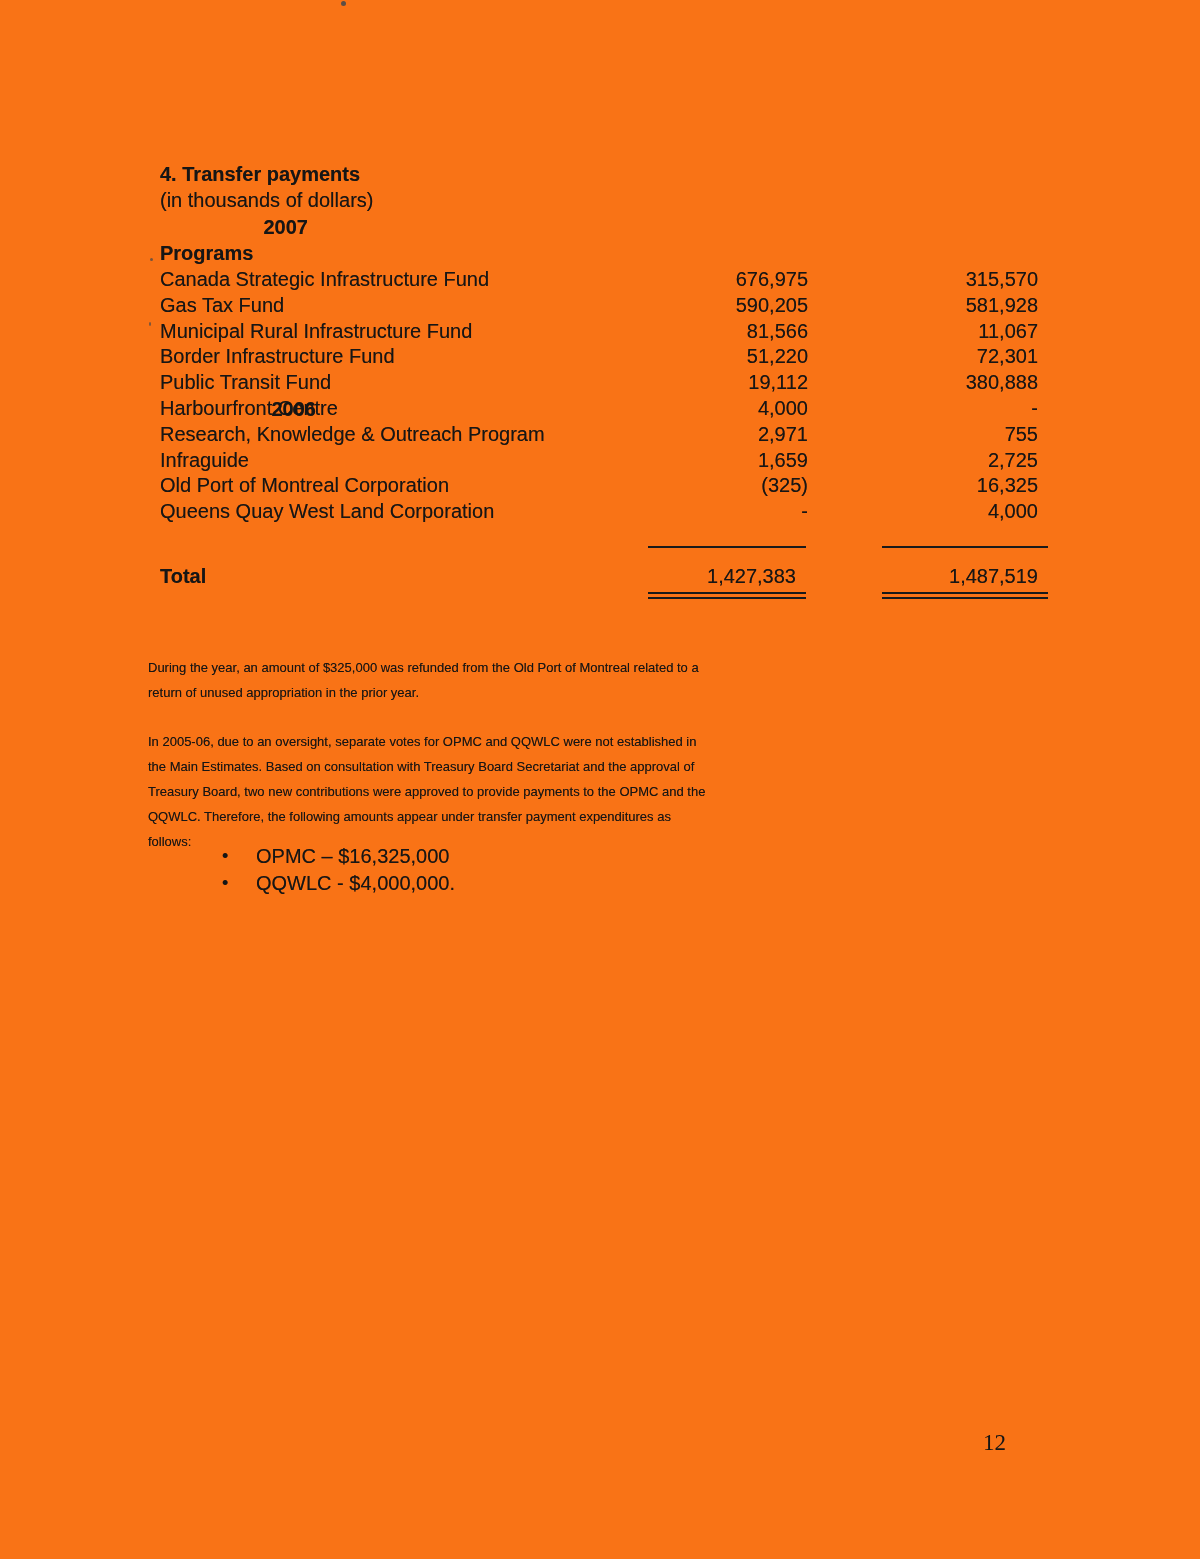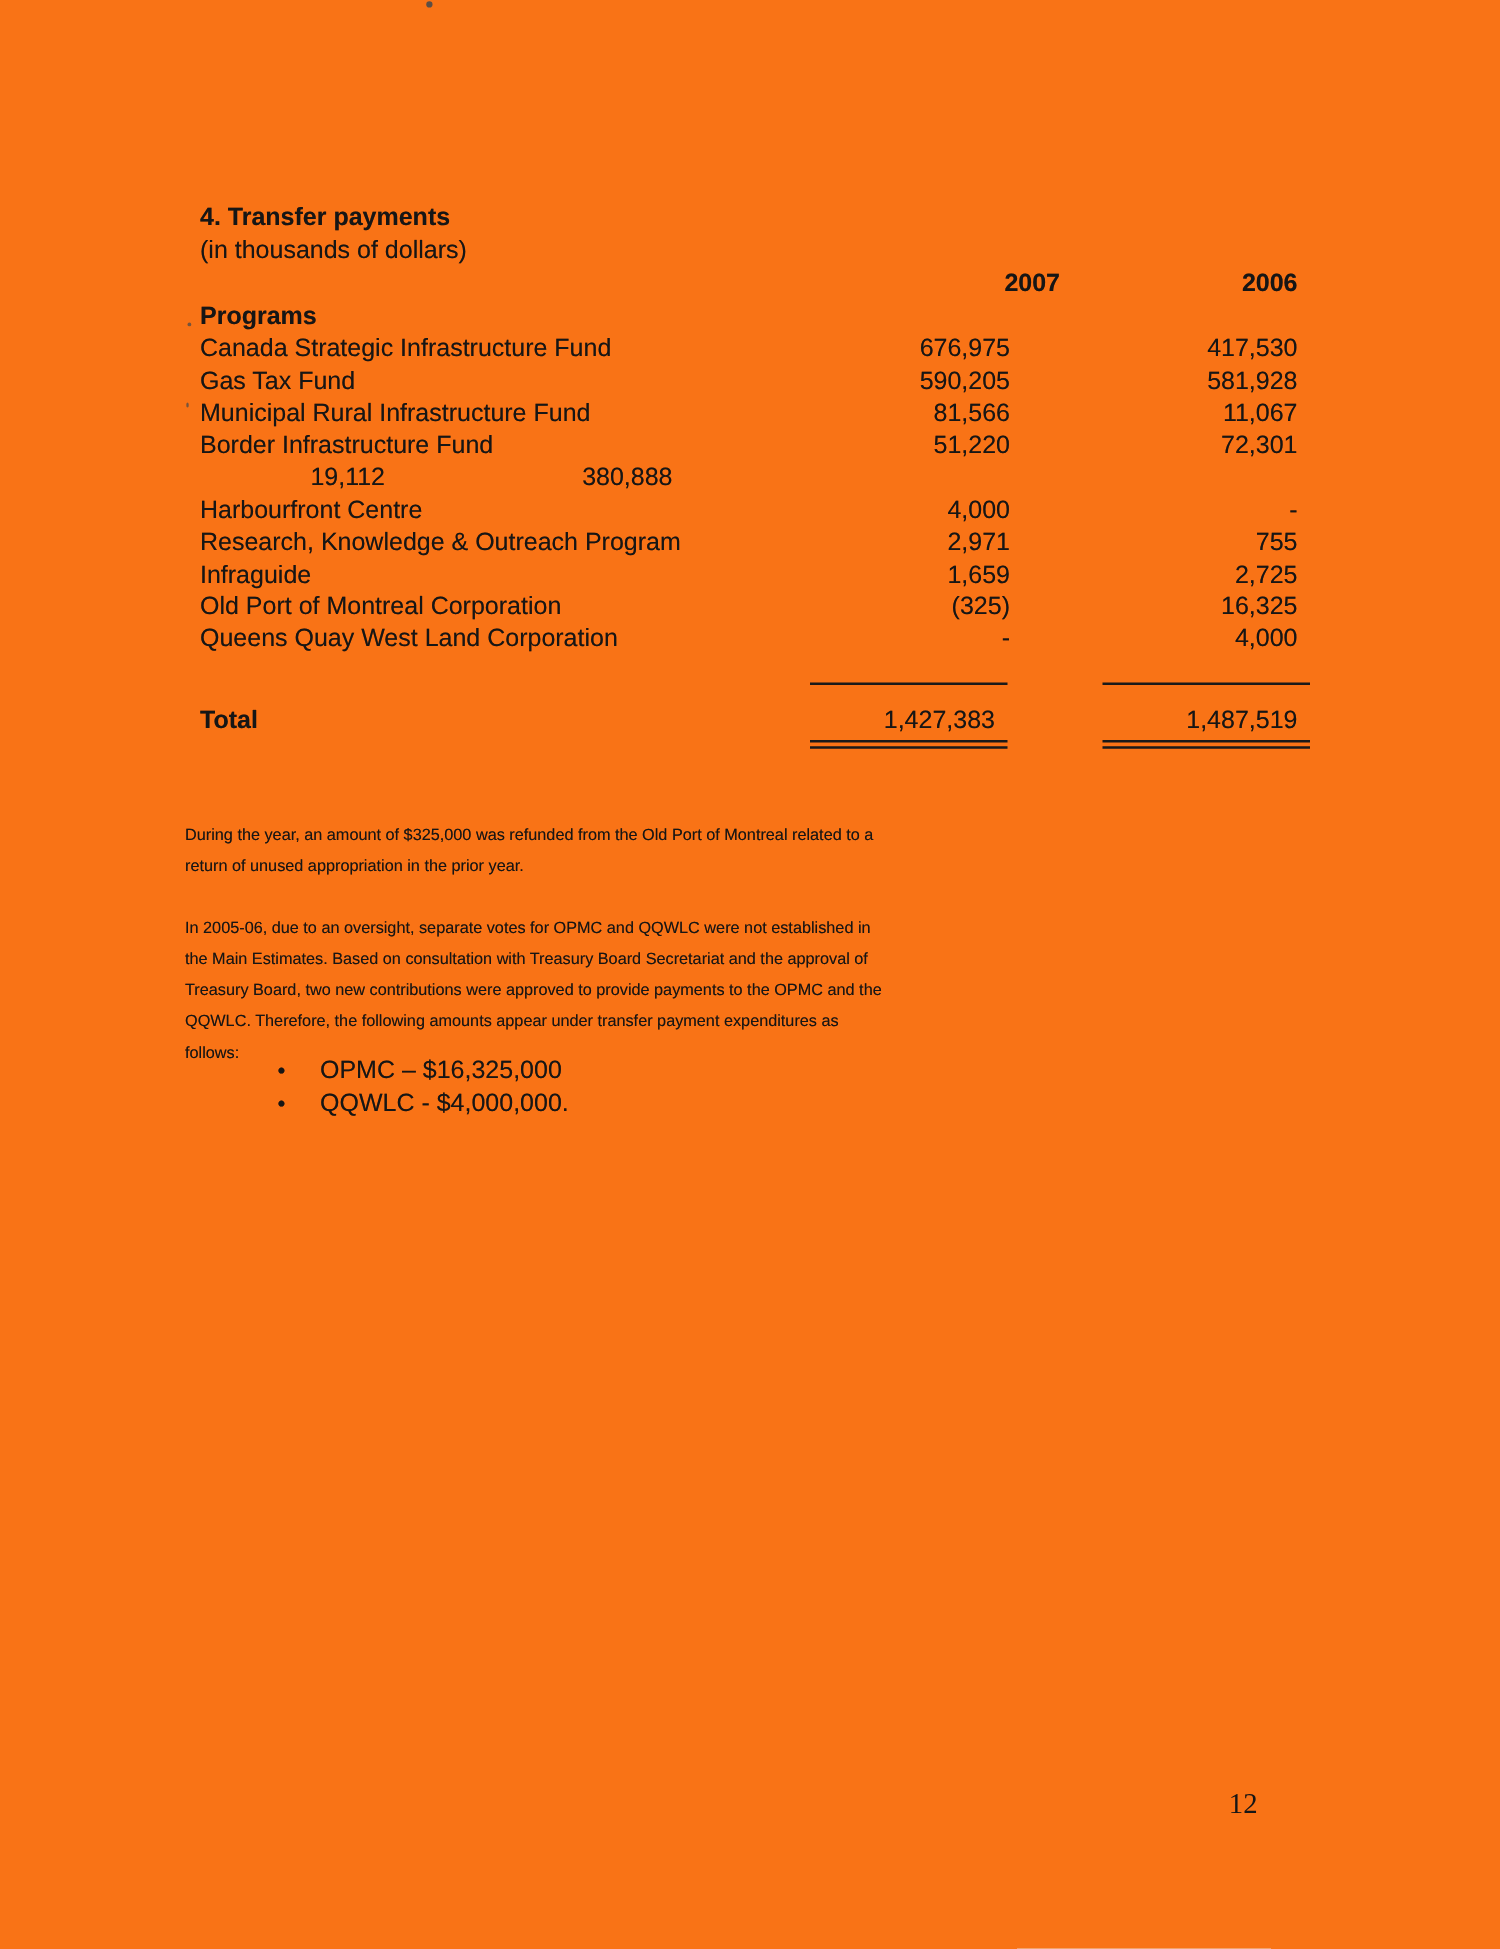--- a/index.html
+++ b/index.html
@@ -35,21 +35,21 @@
     width: 888px;
     display: flex;
     align-items: baseline;
     font-size: 20px;
   }
   .cell-label { flex: 1 1 auto; }
   .cell-v1 { width: 158px; flex: 0 0 158px; text-align: right; padding-right: 10px; box-sizing: border-box; }
   .cell-gap { width: 24px; flex: 0 0 24px; }
   .cell-v2 { width: 166px; flex: 0 0 166px; text-align: right; padding-right: 10px; box-sizing: border-box; }
 
-  .col-headers { top: 216px; font-weight: bold; }
+  .col-headers { top: 216px; font-weight: bold; flex-direction: column; }
   .programs-row { top: 242px; font-weight: bold; }
 
   .rows { left: 160px; top: 267px; width: 888px; }
   .rows .trow { position: static; line-height: 25.8px; gap: 20px; }
 
   .total-row { top: 546px; gap: 26px; }
   .total-row .cell-label { font-weight: bold; padding-top: 7px; }
   .total-row .cell-v1, .total-row .cell-v2 {
     font-weight: normal;
     border-top: 2px solid #1a1a1a;
@@ -114,41 +114,42 @@
 
   <div class="abs trow programs-row">
     <div class="cell-label">Programs</div>
   </div>
 
   <div class="abs rows">
     <div class="trow">
       <div class="cell-label">Canada Strategic Infrastructure Fund</div>
       <div class="cell-v1">676,975</div>
       <div class="cell-gap"></div>
-      <div class="cell-v2">417,530</div>
+      <div class="cell-v2">315,570</div>
     </div>
     <div class="trow">
       <div class="cell-label">Gas Tax Fund</div>
       <div class="cell-v1">590,205</div>
       <div class="cell-gap"></div>
       <div class="cell-v2">581,928</div>
     </div>
     <div class="trow">
       <div class="cell-label">Municipal Rural Infrastructure Fund</div>
       <div class="cell-v1">81,566</div>
       <div class="cell-gap"></div>
       <div class="cell-v2">11,067</div>
     </div>
     <div class="trow">
       <div class="cell-label">Border Infrastructure Fund</div>
       <div class="cell-v1">51,220</div>
       <div class="cell-gap"></div>
       <div class="cell-v2">72,301</div>
     </div>
     <div class="trow">
+      <div class="cell-label">Public Transit Fund</div>
       <div class="cell-v1">19,112</div>
       <div class="cell-gap"></div>
       <div class="cell-v2">380,888</div>
     </div>
     <div class="trow">
       <div class="cell-label">Harbourfront Centre</div>
       <div class="cell-v1">4,000</div>
       <div class="cell-gap"></div>
       <div class="cell-v2">-</div>
     </div>

